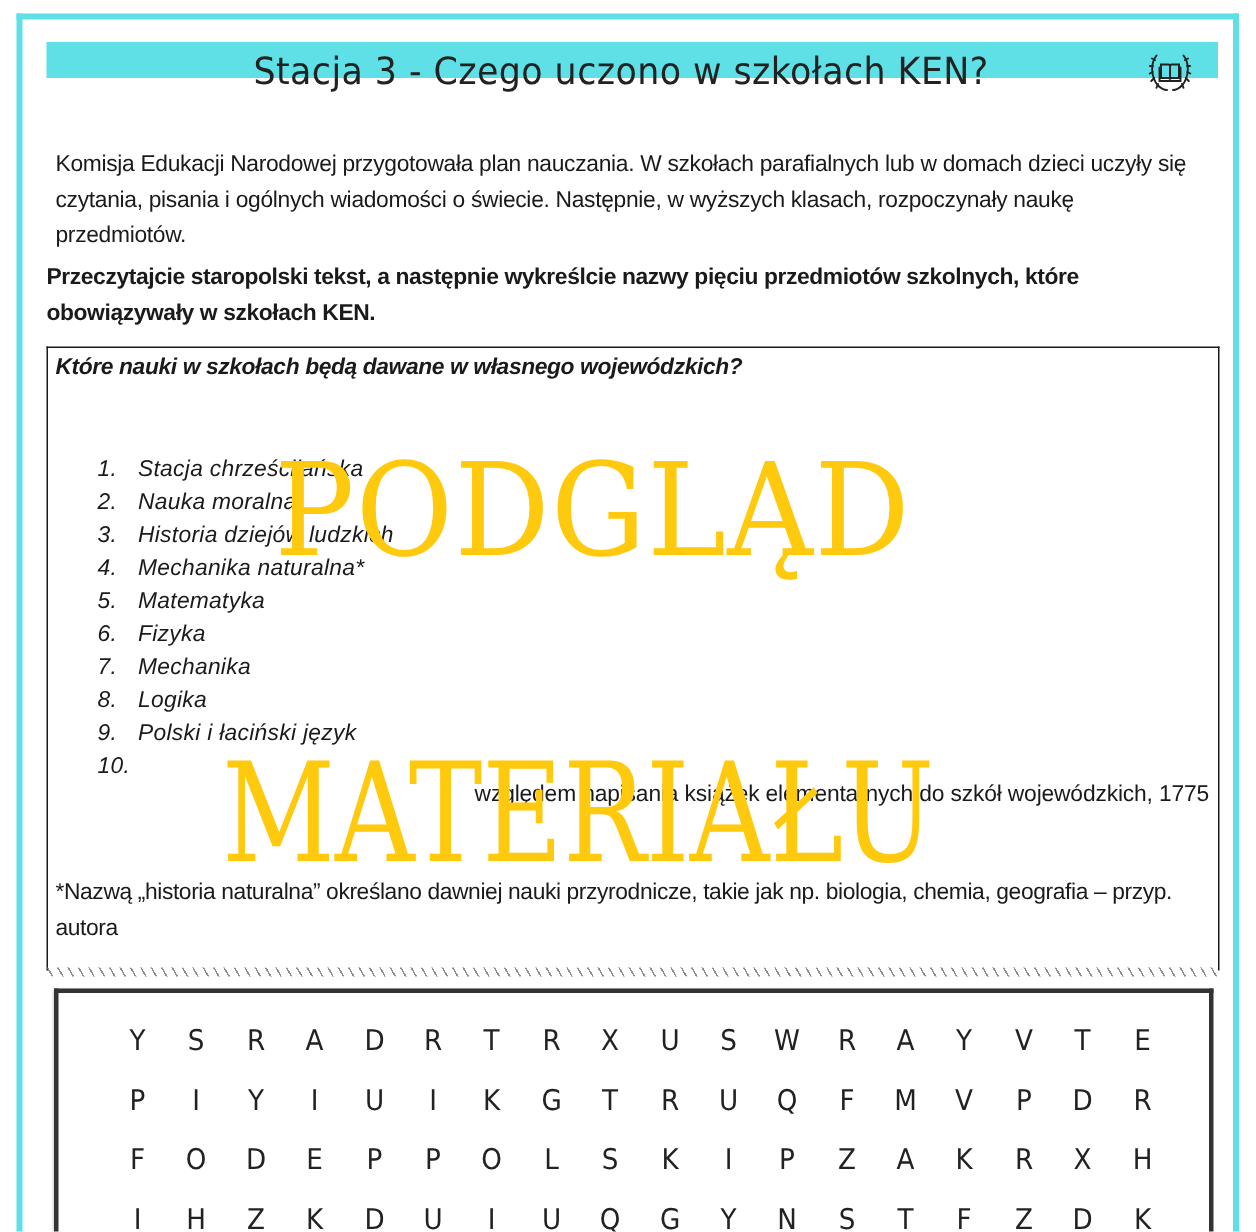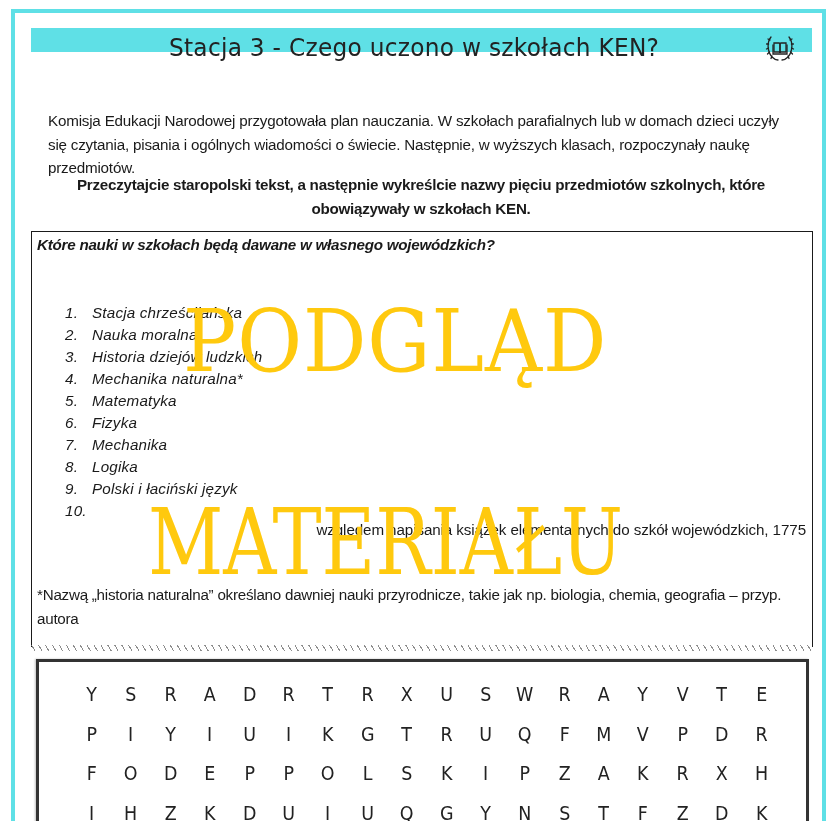--- a/index.html
+++ b/index.html
@@ -23,24 +23,24 @@
     font-family: "DejaVu Sans", sans-serif; font-weight: normal;
     padding-right: 16px;
     transform: scaleX(0.93); transform-origin: center;
   }
   .title-icon { position: absolute; right: 16px; top: 5px; width: 32px; height: 30px; }
   .intro {
     position: absolute; left: 31px; top: 92px; width: 780px;
     font-size: 15.2px; line-height: 23.5px; color: #1a1a1a;
     letter-spacing: -0.2px;
   }
-  .intro p { margin: 17px; }
+  .intro p { margin: 6px; }
   .instruction {
     position: absolute; left: 31px; top: 173px; width: 780px;
-    font-size: 15.2px; line-height: 23.5px; font-weight: bold; letter-spacing: -0.25px; text-align: center;
+    font-size: 15.2px; line-height: 23.5px; font-weight: bold; letter-spacing: -0.25px;
   }
   .text-box {
     position: absolute; left: 31px; top: 231px; width: 782px; height: 416px;
     border: 1px solid #1a1a1a; border-bottom: none; box-sizing: border-box;
   }
   .hatch {
     position: absolute; left: 31px; top: 645px; width: 782px; height: 6px;
     background: repeating-linear-gradient(60deg, transparent 0 3px, #7a7a7a 3px 4px, transparent 4px 6px);
     opacity: 0.85;
   }

